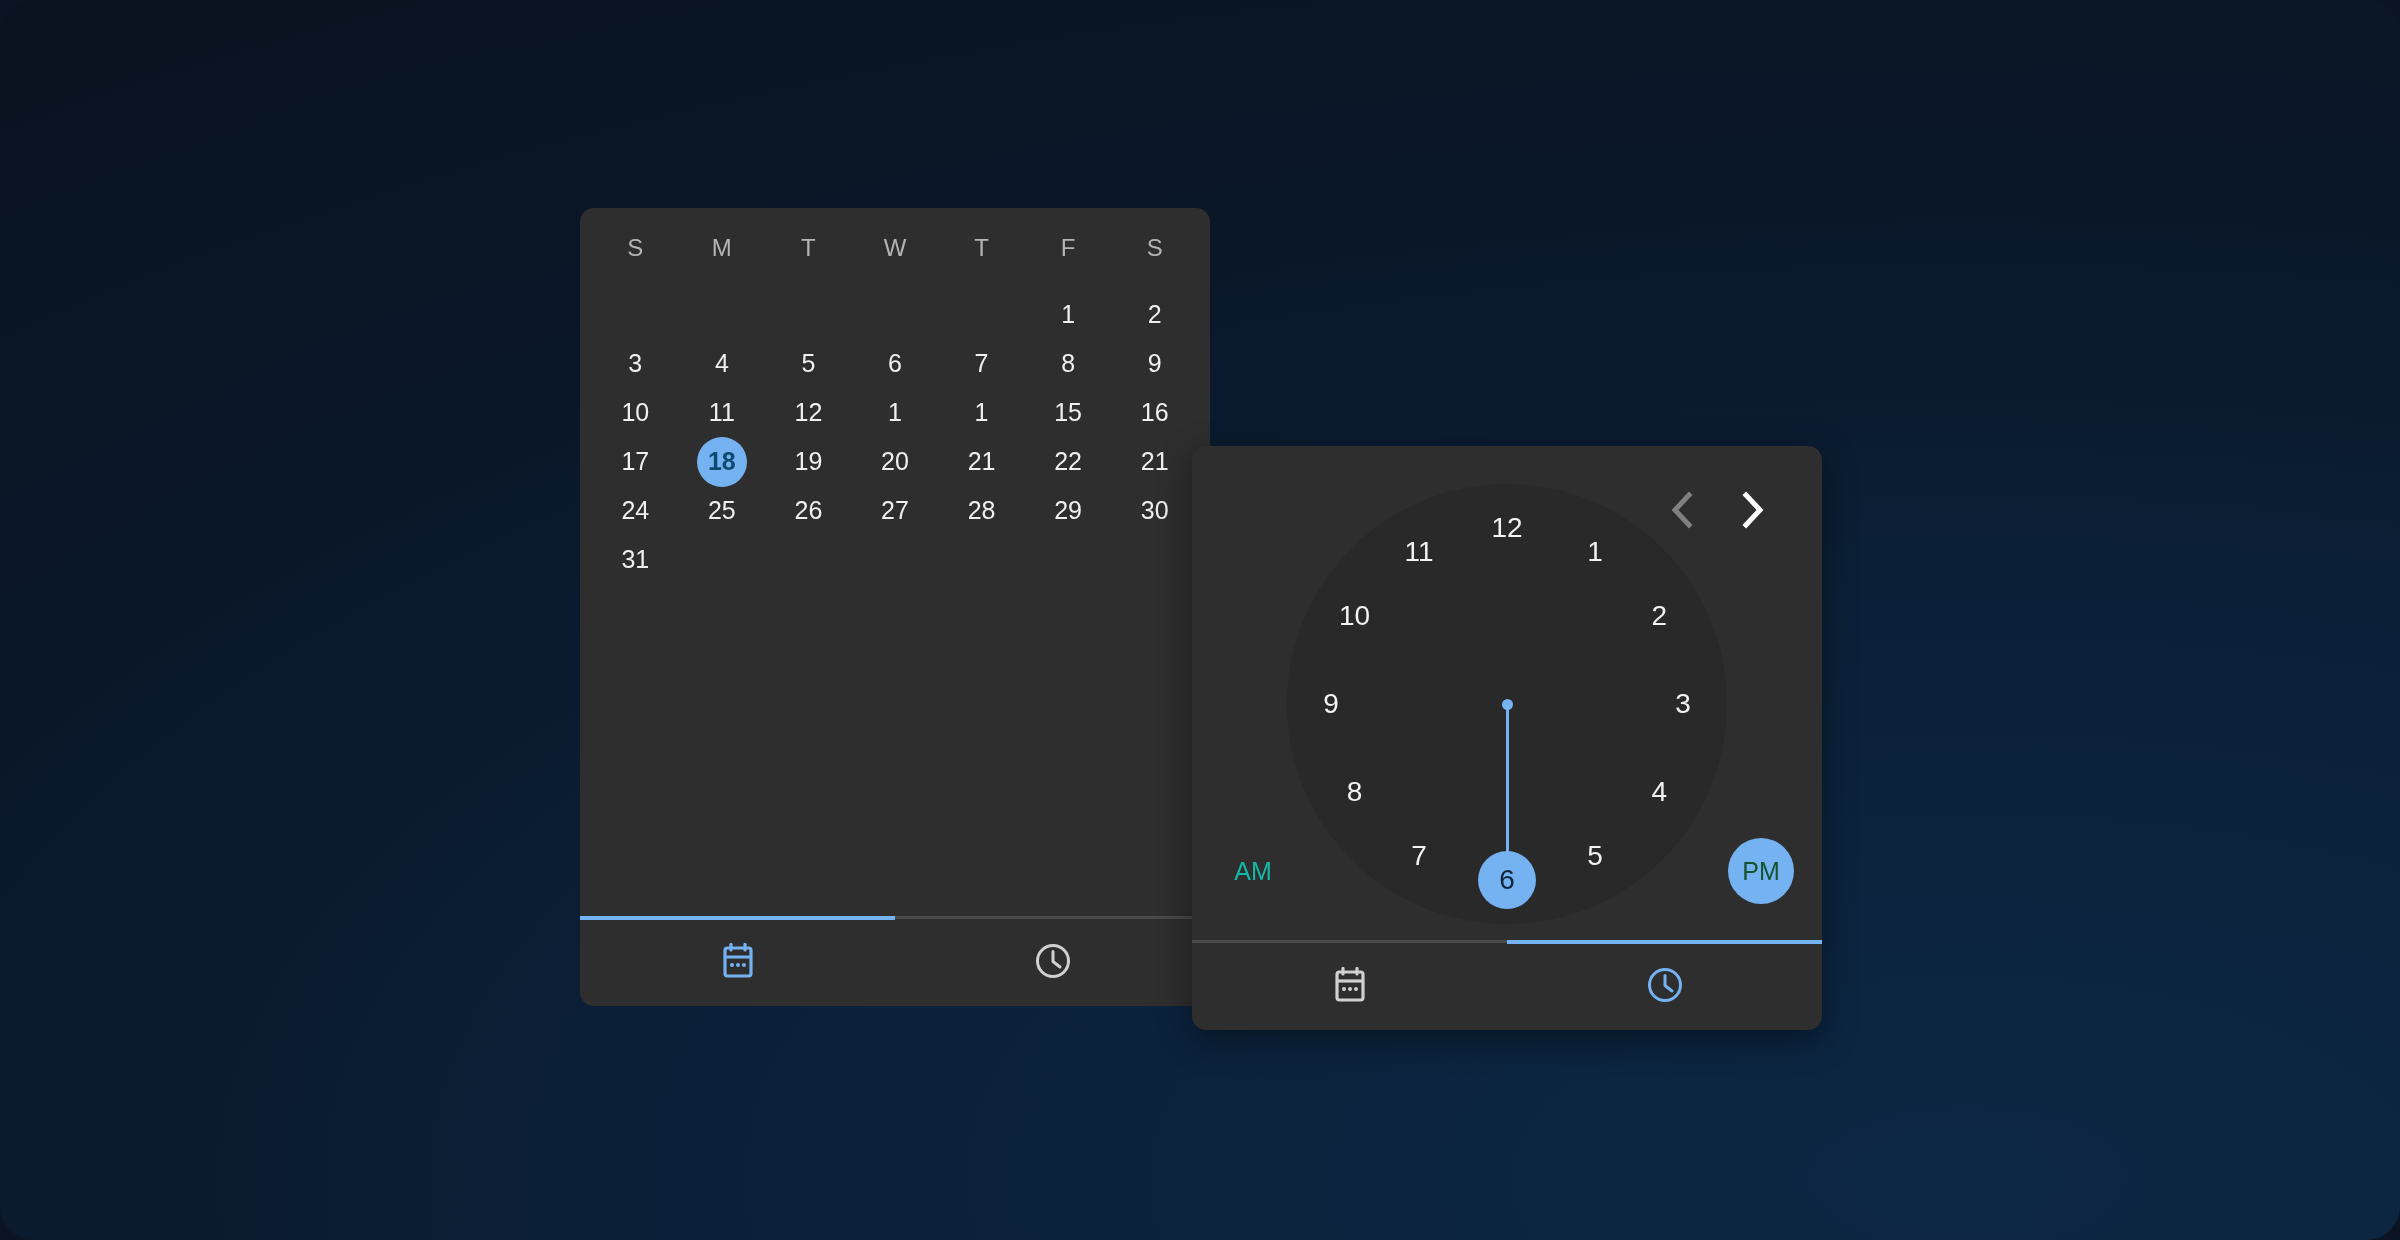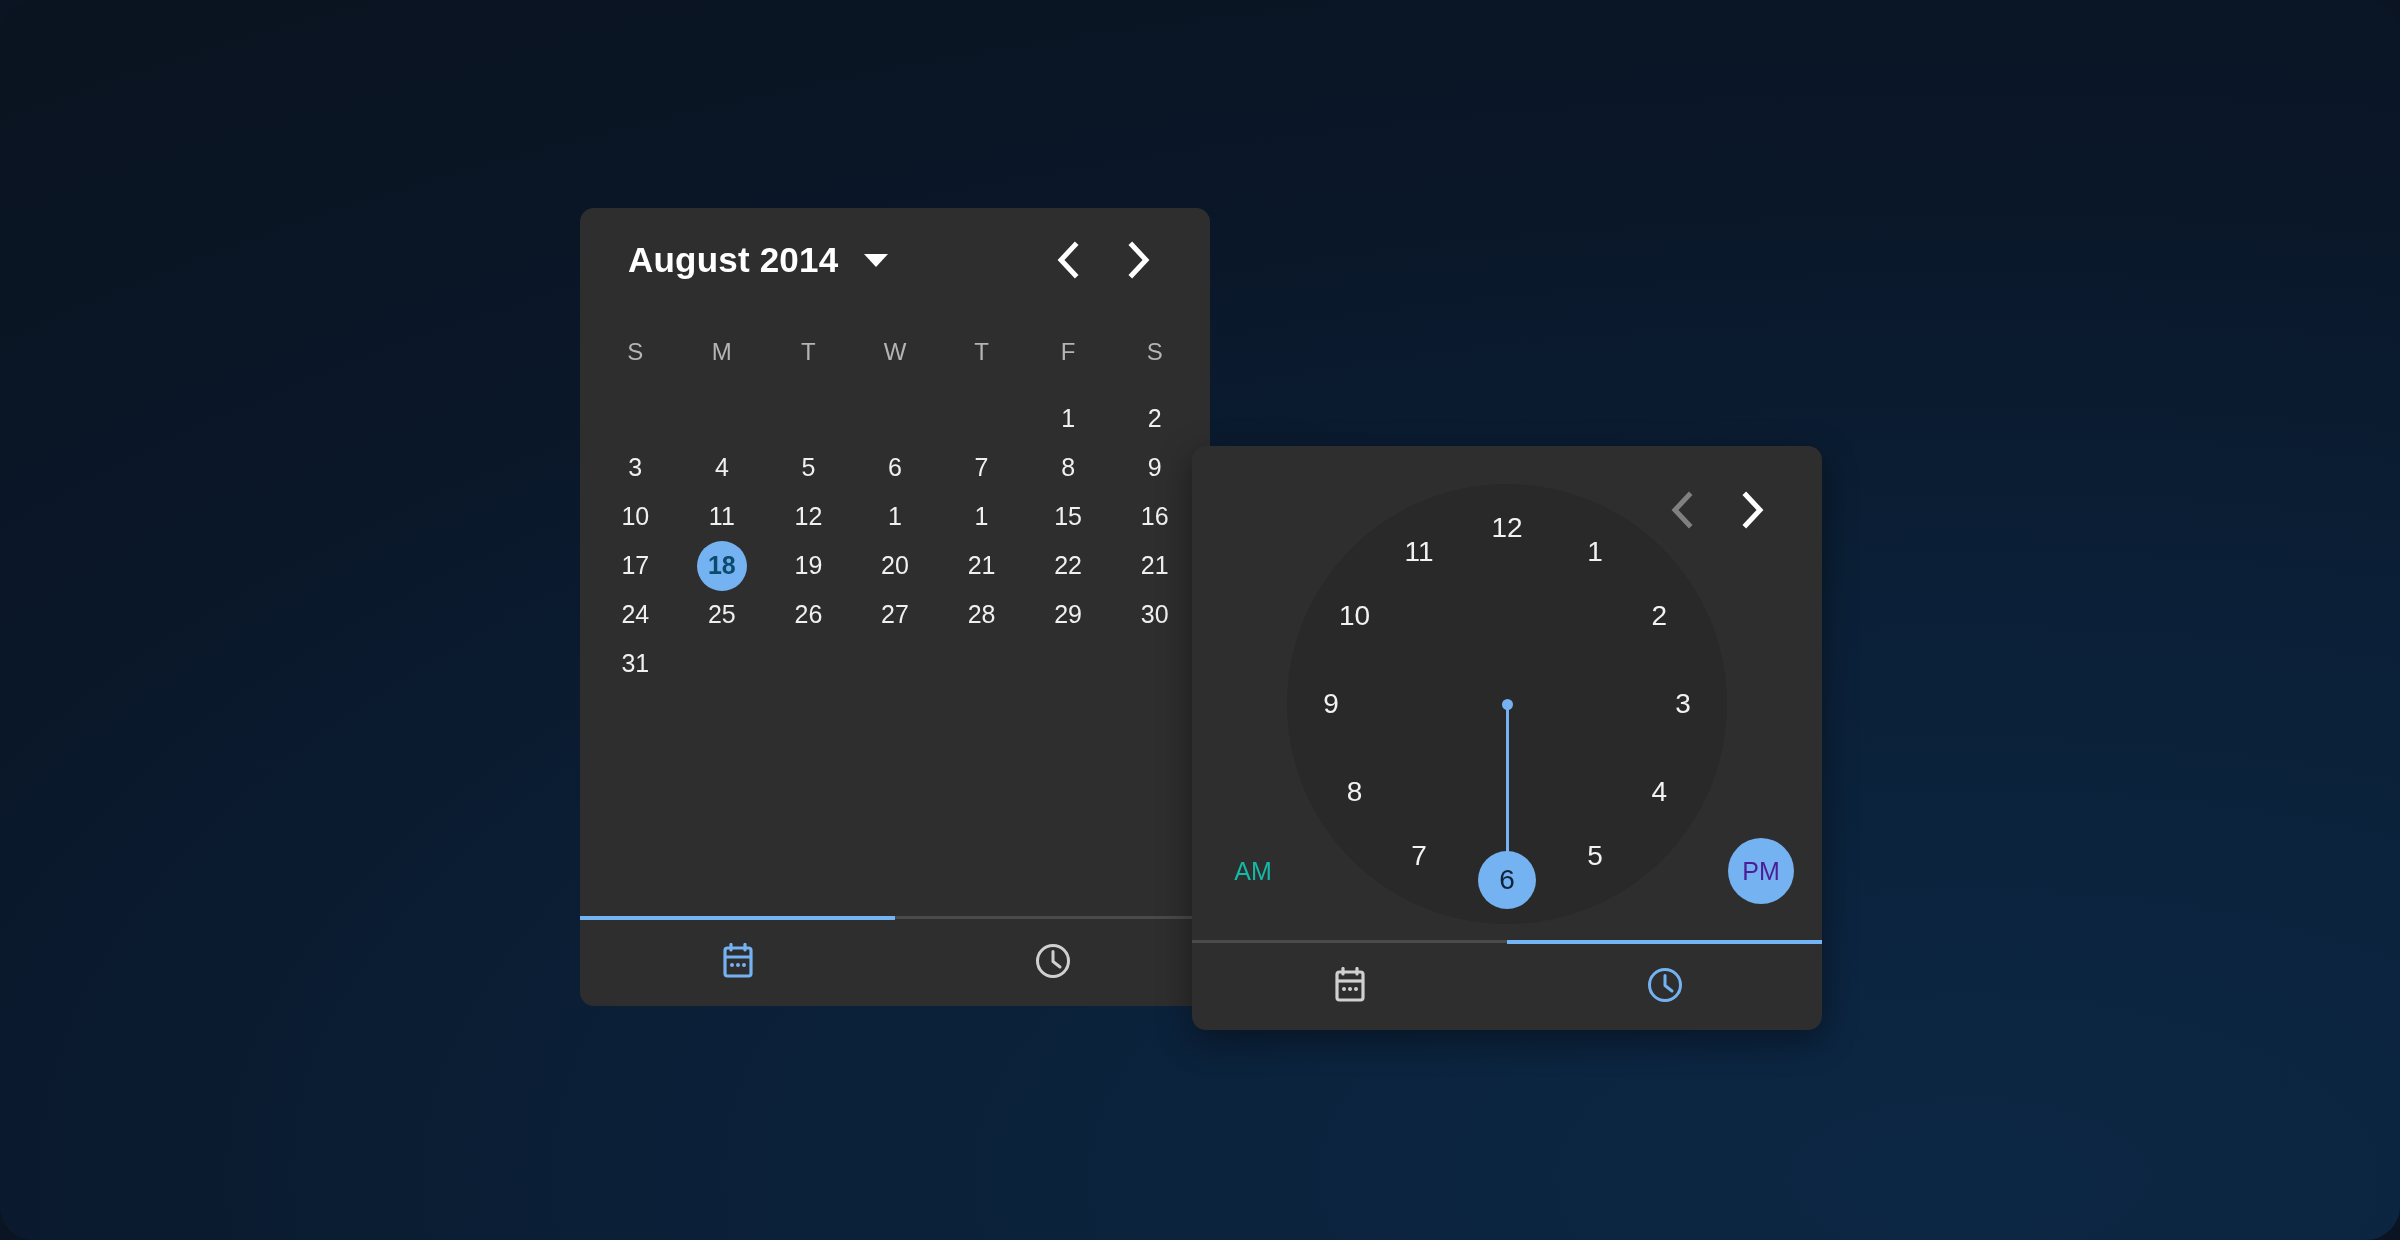--- a/index.html
+++ b/index.html
@@ -230,47 +230,31 @@
     align-items: center;
     justify-content: center;
     font-size: 25px;
     border-radius: 50%;
     z-index: 4;
   }
   .ampm.am { left: 28px; color: #14b8a6; }
   .ampm.pm {
     right: 28px;
     background: #75b2f2;
-    color: #4c1d95;
+    color: #14532d;
   }
 </style>
 </head>
 <body>
 
 <div id="stage">
 
   <div class="panel" id="calendar-panel">
     <div class="panel-body">
 
-      <div class="cal-header">
-        <div class="cal-title">August 2014</div>
-        <div class="caret-down"></div>
-        <div class="header-spacer"></div>
-        <div class="navbtn">
-          <svg width="26" height="40" viewBox="0 0 26 40">
-            <polyline points="20,5 6,20 20,35" fill="none" stroke="#ffffff" stroke-width="5" stroke-linecap="square" stroke-linejoin="miter"></polyline>
-          </svg>
-        </div>
-        <div class="nav-gap"></div>
-        <div class="navbtn">
-          <svg width="26" height="40" viewBox="0 0 26 40">
-            <polyline points="7,5 21,20 7,35" fill="none" stroke="#ffffff" stroke-width="5" stroke-linecap="square" stroke-linejoin="miter"></polyline>
-          </svg>
-        </div>
-      </div>
 
       <div class="weekrow" id="weekday-row">
           <span>S</span>
           <span>M</span>
           <span>T</span>
           <span>W</span>
           <span>T</span>
           <span>F</span>
           <span>S</span>
         </div>

